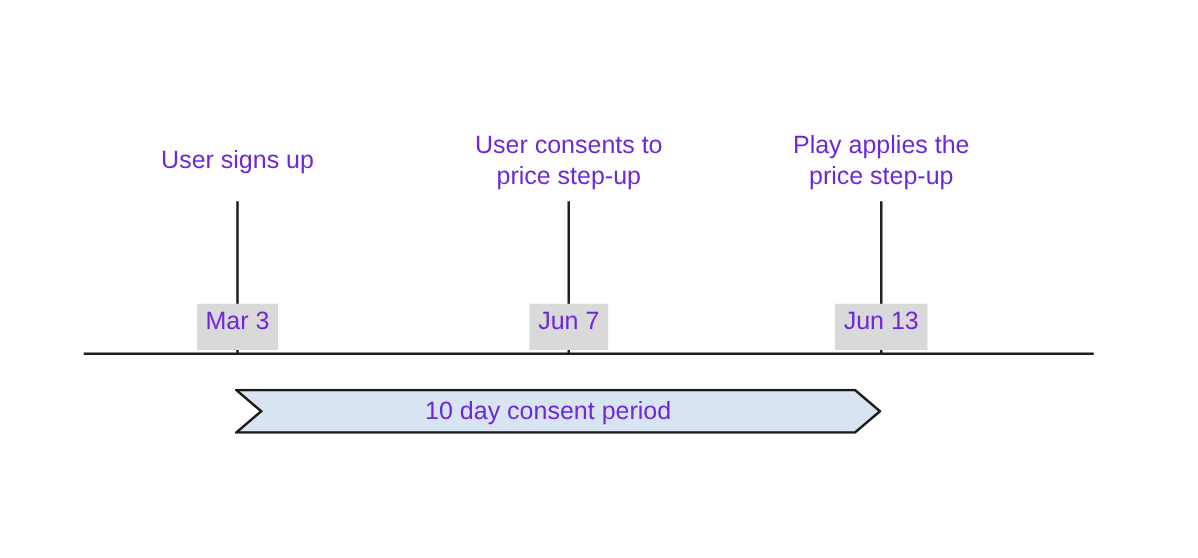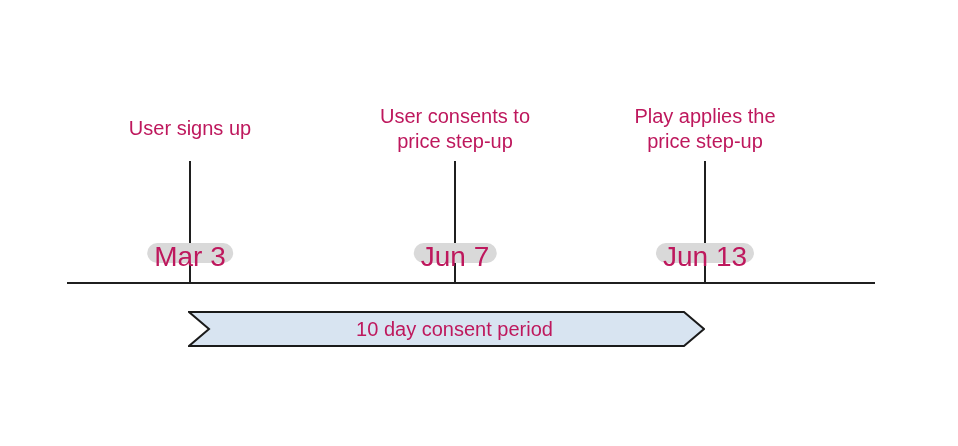--- a/index.html
+++ b/index.html
@@ -7,21 +7,21 @@
     padding: 0;
     background: #ffffff;
   }
   .canvas {
     position: relative;
     width: 958px;
     height: 446px;
     background: #ffffff;
     overflow: hidden;
     font-family: "Liberation Sans", "DejaVu Sans", sans-serif;
-    color: #be185d;
+    color: #6d28d9;
   }
   
   .timeline-axis {
     position: absolute;
     left: 67px;
     top: 282px;
     width: 808px;
     height: 2px;
     background: #1f1f1f;
   }
@@ -48,42 +48,41 @@
   }
   .event-title.e1 { left: 190px; top: 116px; }
   .event-title.e2 { left: 455px; top: 104px; }
   .event-title.e3 { left: 705px; top: 104px; }
   
   .event-date {
     position: absolute;
     top: 243px;
     transform: translateX(-50%);
     background: #d9d9d9;
-    font-size: 28px;
+    font-size: 20px;
     line-height: 28px;
-    height: 20px;
+    height: 37px;
     padding: 0 7px;
     white-space: nowrap;
-    border-radius: 11px;
   }
   .event-date.e1 { left: 190px; }
   .event-date.e2 { left: 455px; }
   .event-date.e3 { left: 705px; }
   
   .banner {
     position: absolute;
     left: 188px;
     top: 311px;
     width: 517px;
     height: 36px;
   }
   .banner svg { display: block; }
   .banner-label {
     position: absolute;
-    left: 196px;
+    left: 180px;
     top: 311px;
     width: 517px;
     height: 36px;
     display: flex;
     align-items: center;
     justify-content: center;
     font-size: 20px;
   }
 </style>
 </head>

